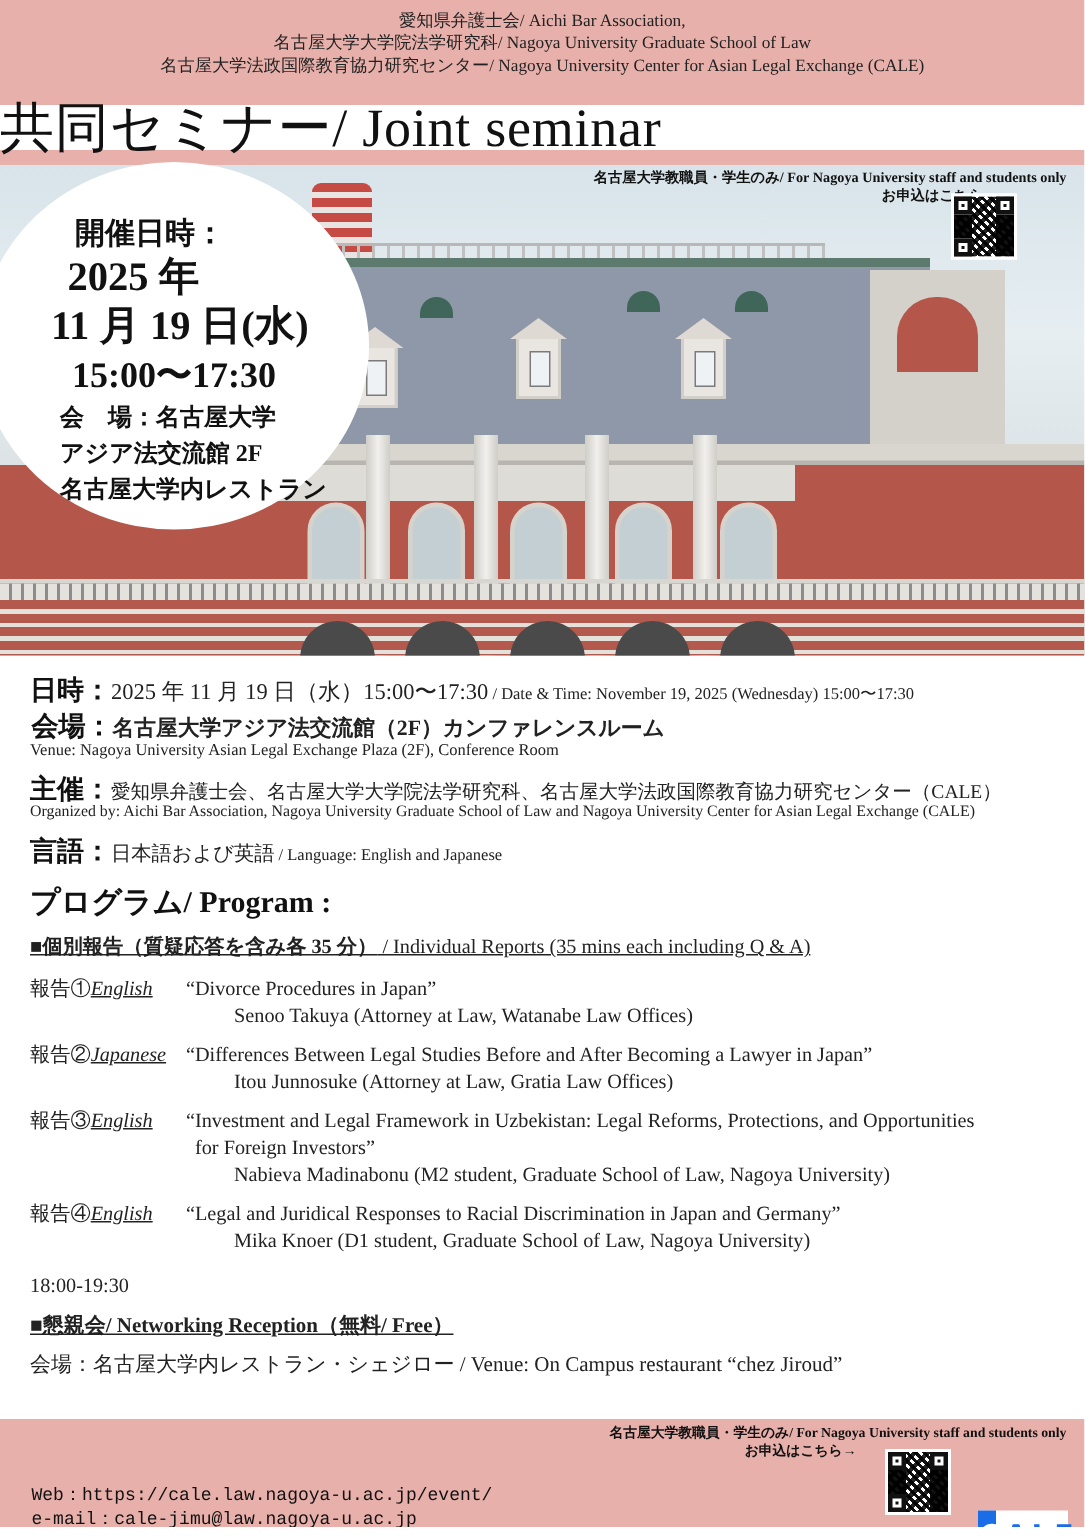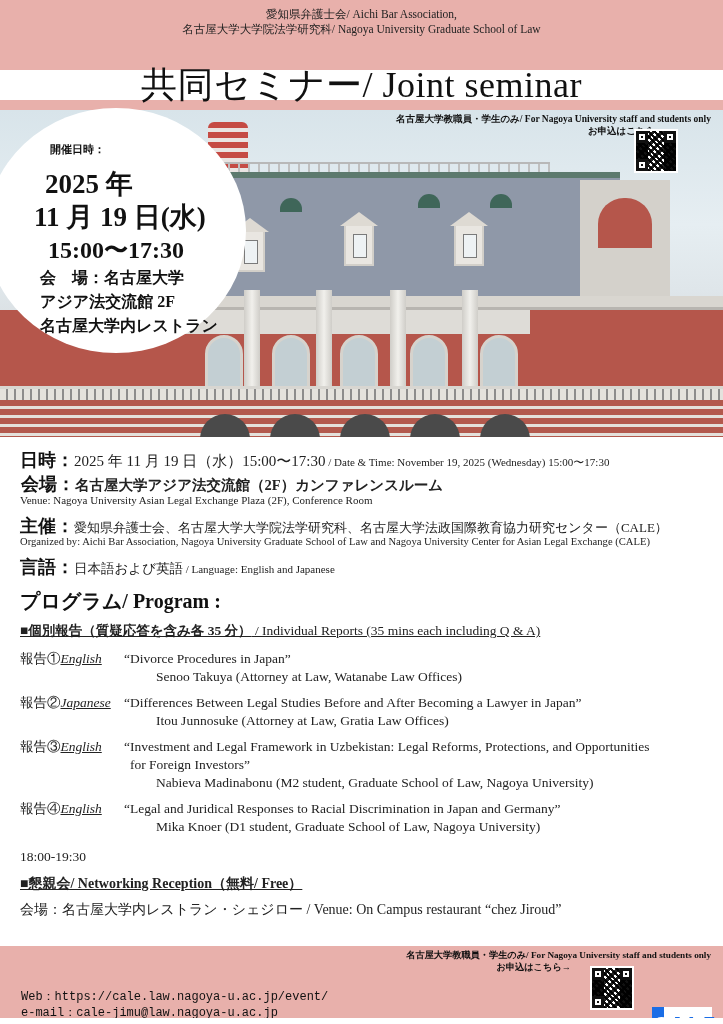--- a/index.html
+++ b/index.html
@@ -8,21 +8,21 @@
 
   .pink { background:#e8b0ab; }
 
   
   #header { position:absolute; left:0; top:0; width:723px; height:62px; text-align:center; padding-top:7px; }
   #header .org-line { font-size:11.5px; line-height:15px; color:#222; }
   #title-band { position:absolute; left:0; top:62px; width:723px; height:48px; }
   #title-band .stripe-top { position:absolute; left:0; top:0; width:723px; height:8px; background:#e8b0ab; }
   #title-band .stripe-mid { position:absolute; left:0; top:8px; width:723px; height:30px; background:#ffffff; }
   #title-band .stripe-bot { position:absolute; left:0; top:38px; width:723px; height:10px; background:#e8b0ab; }
-  #title-band .title { position:absolute; left:0; width:723px; top:2px; text-align:center; font-size:36px; line-height:42px; color:#111; letter-spacing:0.5px; }
+  #title-band .title { position:absolute; left:0; width:723px; top:2px; font-size:36px; line-height:42px; color:#111; letter-spacing:0.5px; }
 
   
   #hero { position:absolute; left:0; top:110px; width:723px; height:327px; overflow:hidden;
           background:linear-gradient(180deg,#d8e4ea 0%,#e6eef2 35%,#dfe6ea 55%,#c9c9c9 100%); }
   .roof { position:absolute; left:150px; top:68px; width:470px; height:120px; background:#8f98a8;
           clip-path:polygon(6% 0,100% 0,100% 100%,0 100%); }
   .roof-rail { position:absolute; left:210px; top:52px; width:340px; height:12px;
           border-top:2px solid #b8b8b8; border-bottom:1px solid #b0b0b0;
           background:repeating-linear-gradient(90deg,transparent 0 8px,#c0c0c0 8px 10px); }
   .roof-trim { position:absolute; left:150px; top:62px; width:470px; height:8px; background:#5d7a6e; }
@@ -43,21 +43,21 @@
   .base { position:absolute; left:0; top:290px; width:723px; height:37px;
           background:repeating-linear-gradient(180deg,#b3594d 0 6px,#e4e1db 6px 9px); }
   .base-arch { position:absolute; top:304px; width:50px; height:30px; background:#4a4a4a; border-radius:25px 25px 0 0; }
   .side-tower { position:absolute; left:580px; top:70px; width:90px; height:200px; background:#d4d1cb; }
   .side-tower .brick { position:absolute; left:18px; top:18px; width:54px; height:50px; background:#b5564b; border-radius:26px 26px 0 0; }
   .side-tower .win { position:absolute; left:28px; top:150px; width:34px; height:48px; background:#e8edef; border:2px solid #b0aca6; }
 
   
   #date-circle { position:absolute; left:-14px; top:108px; width:260px; height:245px; border-radius:50%; background:#ffffff; }
   #date-circle .dc { position:absolute; color:#111; white-space:nowrap; font-weight:bold; }
-  #dc-label { left:64px; top:34px; font-size:11px;text-align:center; }
+  #dc-label { left:64px; top:34px; font-size:20px;text-align:center; }
   #dc-year { left:59px; top:58px; font-size:27px; }
   #dc-date { left:48px; top:91px; font-size:27px; }
   #dc-time { left:62px; top:126px; font-size:24px; }
   #dc-venue1 { left:54px; top:160px; font-size:16px; }
   #dc-venue2 { left:54px; top:184px; font-size:16px; }
   #dc-venue3 { left:54px; top:208px; font-size:16px; font-weight:normal; }
 
   
   #reg-top { position:absolute; right:12px; top:113px; width:360px; text-align:right; font-weight:bold; font-size:9.5px; line-height:12px; color:#111; }
   #reg-top .apply { display:block; margin-right:46px; }
@@ -120,20 +120,21 @@
   #cale-logo .txt { position:absolute; left:1px; top:6px; font-family:"DejaVu Sans","Liberation Sans",sans-serif; font-weight:bold; font-size:19px; letter-spacing:3px; color:#1a6de6; }
   #cale-logo .txt .c { color:#ffffff; }
   #bottom-strip { position:absolute; left:0; top:1018px; width:723px; height:6px; background:#ffffff; }
 </style>
 </head>
 <body>
 
 <div id="header" class="pink">
   <div class="org-line">愛知県弁護士会/ Aichi Bar Association,</div>
   <div class="org-line">名古屋大学大学院法学研究科/ Nagoya University Graduate School of Law</div>
+  <div class="org-line">名古屋大学法政国際教育協力研究センター/ Nagoya University Center for Asian Legal Exchange (CALE)</div>
 </div>
 <div id="title-band">
   <div class="stripe-top"></div>
   <div class="stripe-mid"></div>
   <div class="stripe-bot"></div>
   <div class="title">共同セミナー/ Joint seminar</div>
 </div>
 
 <div id="hero">
   <div class="tower"></div>

